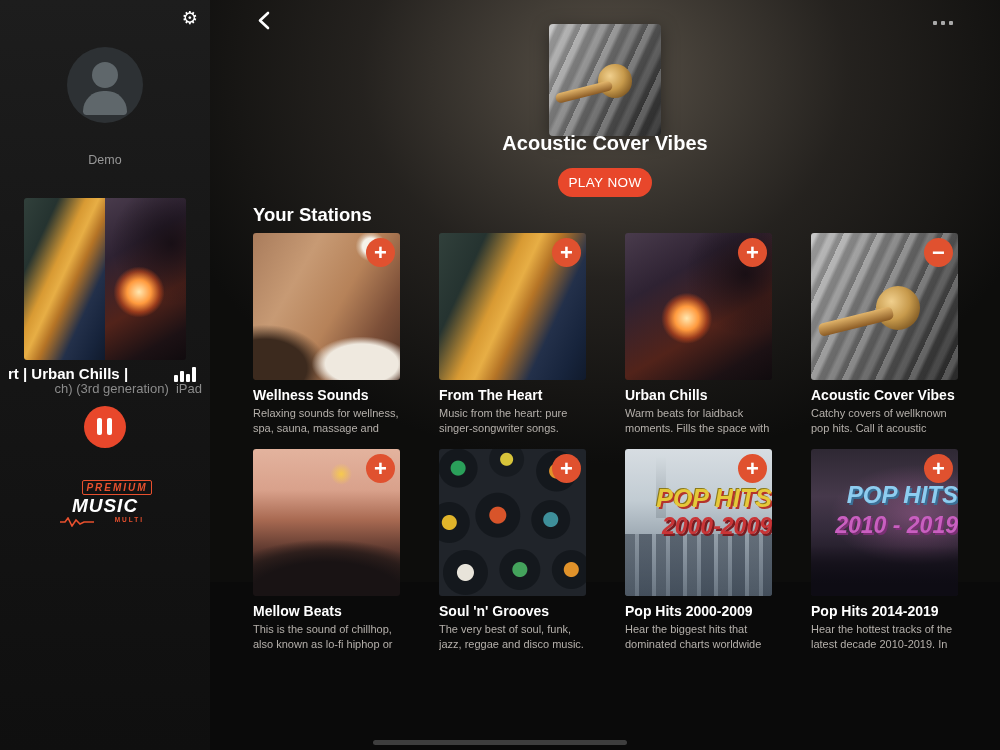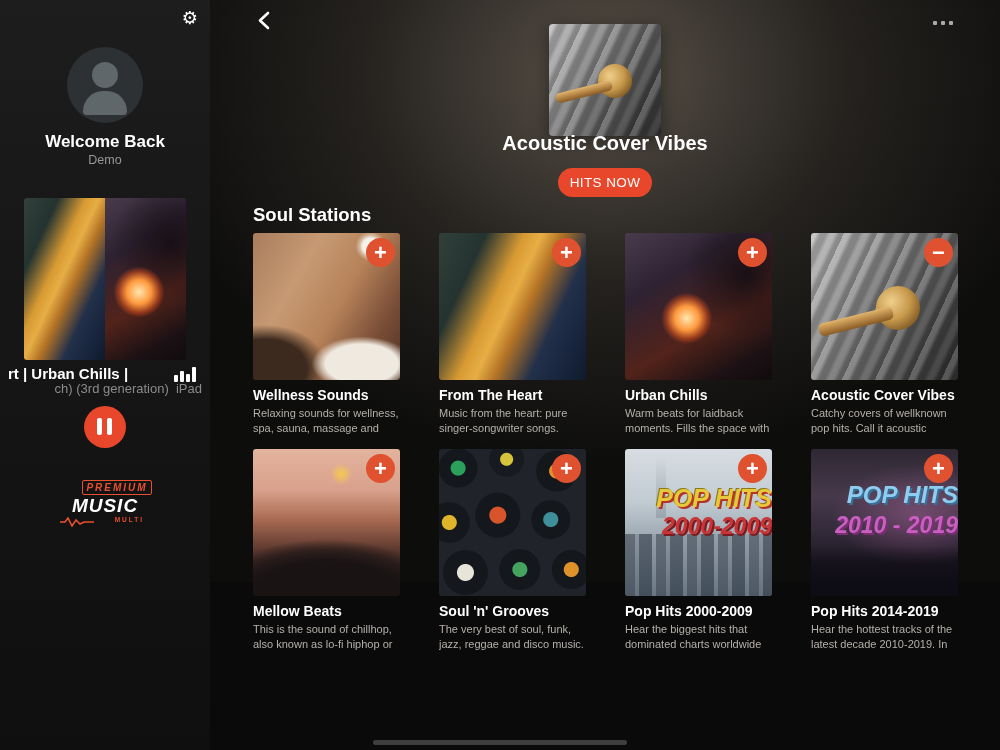--- a/index.html
+++ b/index.html
@@ -149,21 +149,20 @@
 <body>
 
 <div class="stage">
 
   <aside class="sidebar">
     <button class="gear">⚙</button>
     <div class="avatar">
       <span class="av-head"></span>
       <span class="av-body"></span>
     </div>
-    <div class="welcome">Welcome Back</div>
     <div class="uname">Demo</div>
 
     <div class="np-art">
       <span class="half art-heart"></span>
       <span class="half art-urban"></span>
     </div>
     <div class="np-row">
       <div class="np-marquee">rt | Urban Chills |   F</div>
       <div class="eq">
           <i></i>
@@ -202,23 +201,23 @@
         <i></i>
         <i></i>
         <i></i>
       </button>
 
     <div class="hero-art art-acoustic">
       <span class="tr-bell"></span>
       <span class="tr-body"></span>
     </div>
     <h1 class="hero-title">Acoustic Cover Vibes</h1>
-    <button class="play-now">HITS NOW</button>
-
-    <h2 class="stations-h">Soul Stations</h2>
+    <button class="play-now">PLAY NOW</button>
+
+    <h2 class="stations-h">Your Stations</h2>
 
     <div class="grid">
 
       <div class="card">
         <div class="card-art art-wellness">
           <button class="action">+</button>
         </div>
         <div class="card-title">Wellness Sounds</div>
         <div class="card-desc">Relaxing sounds for wellness, spa, sauna, massage and your daily yoga...</div>
       </div>

